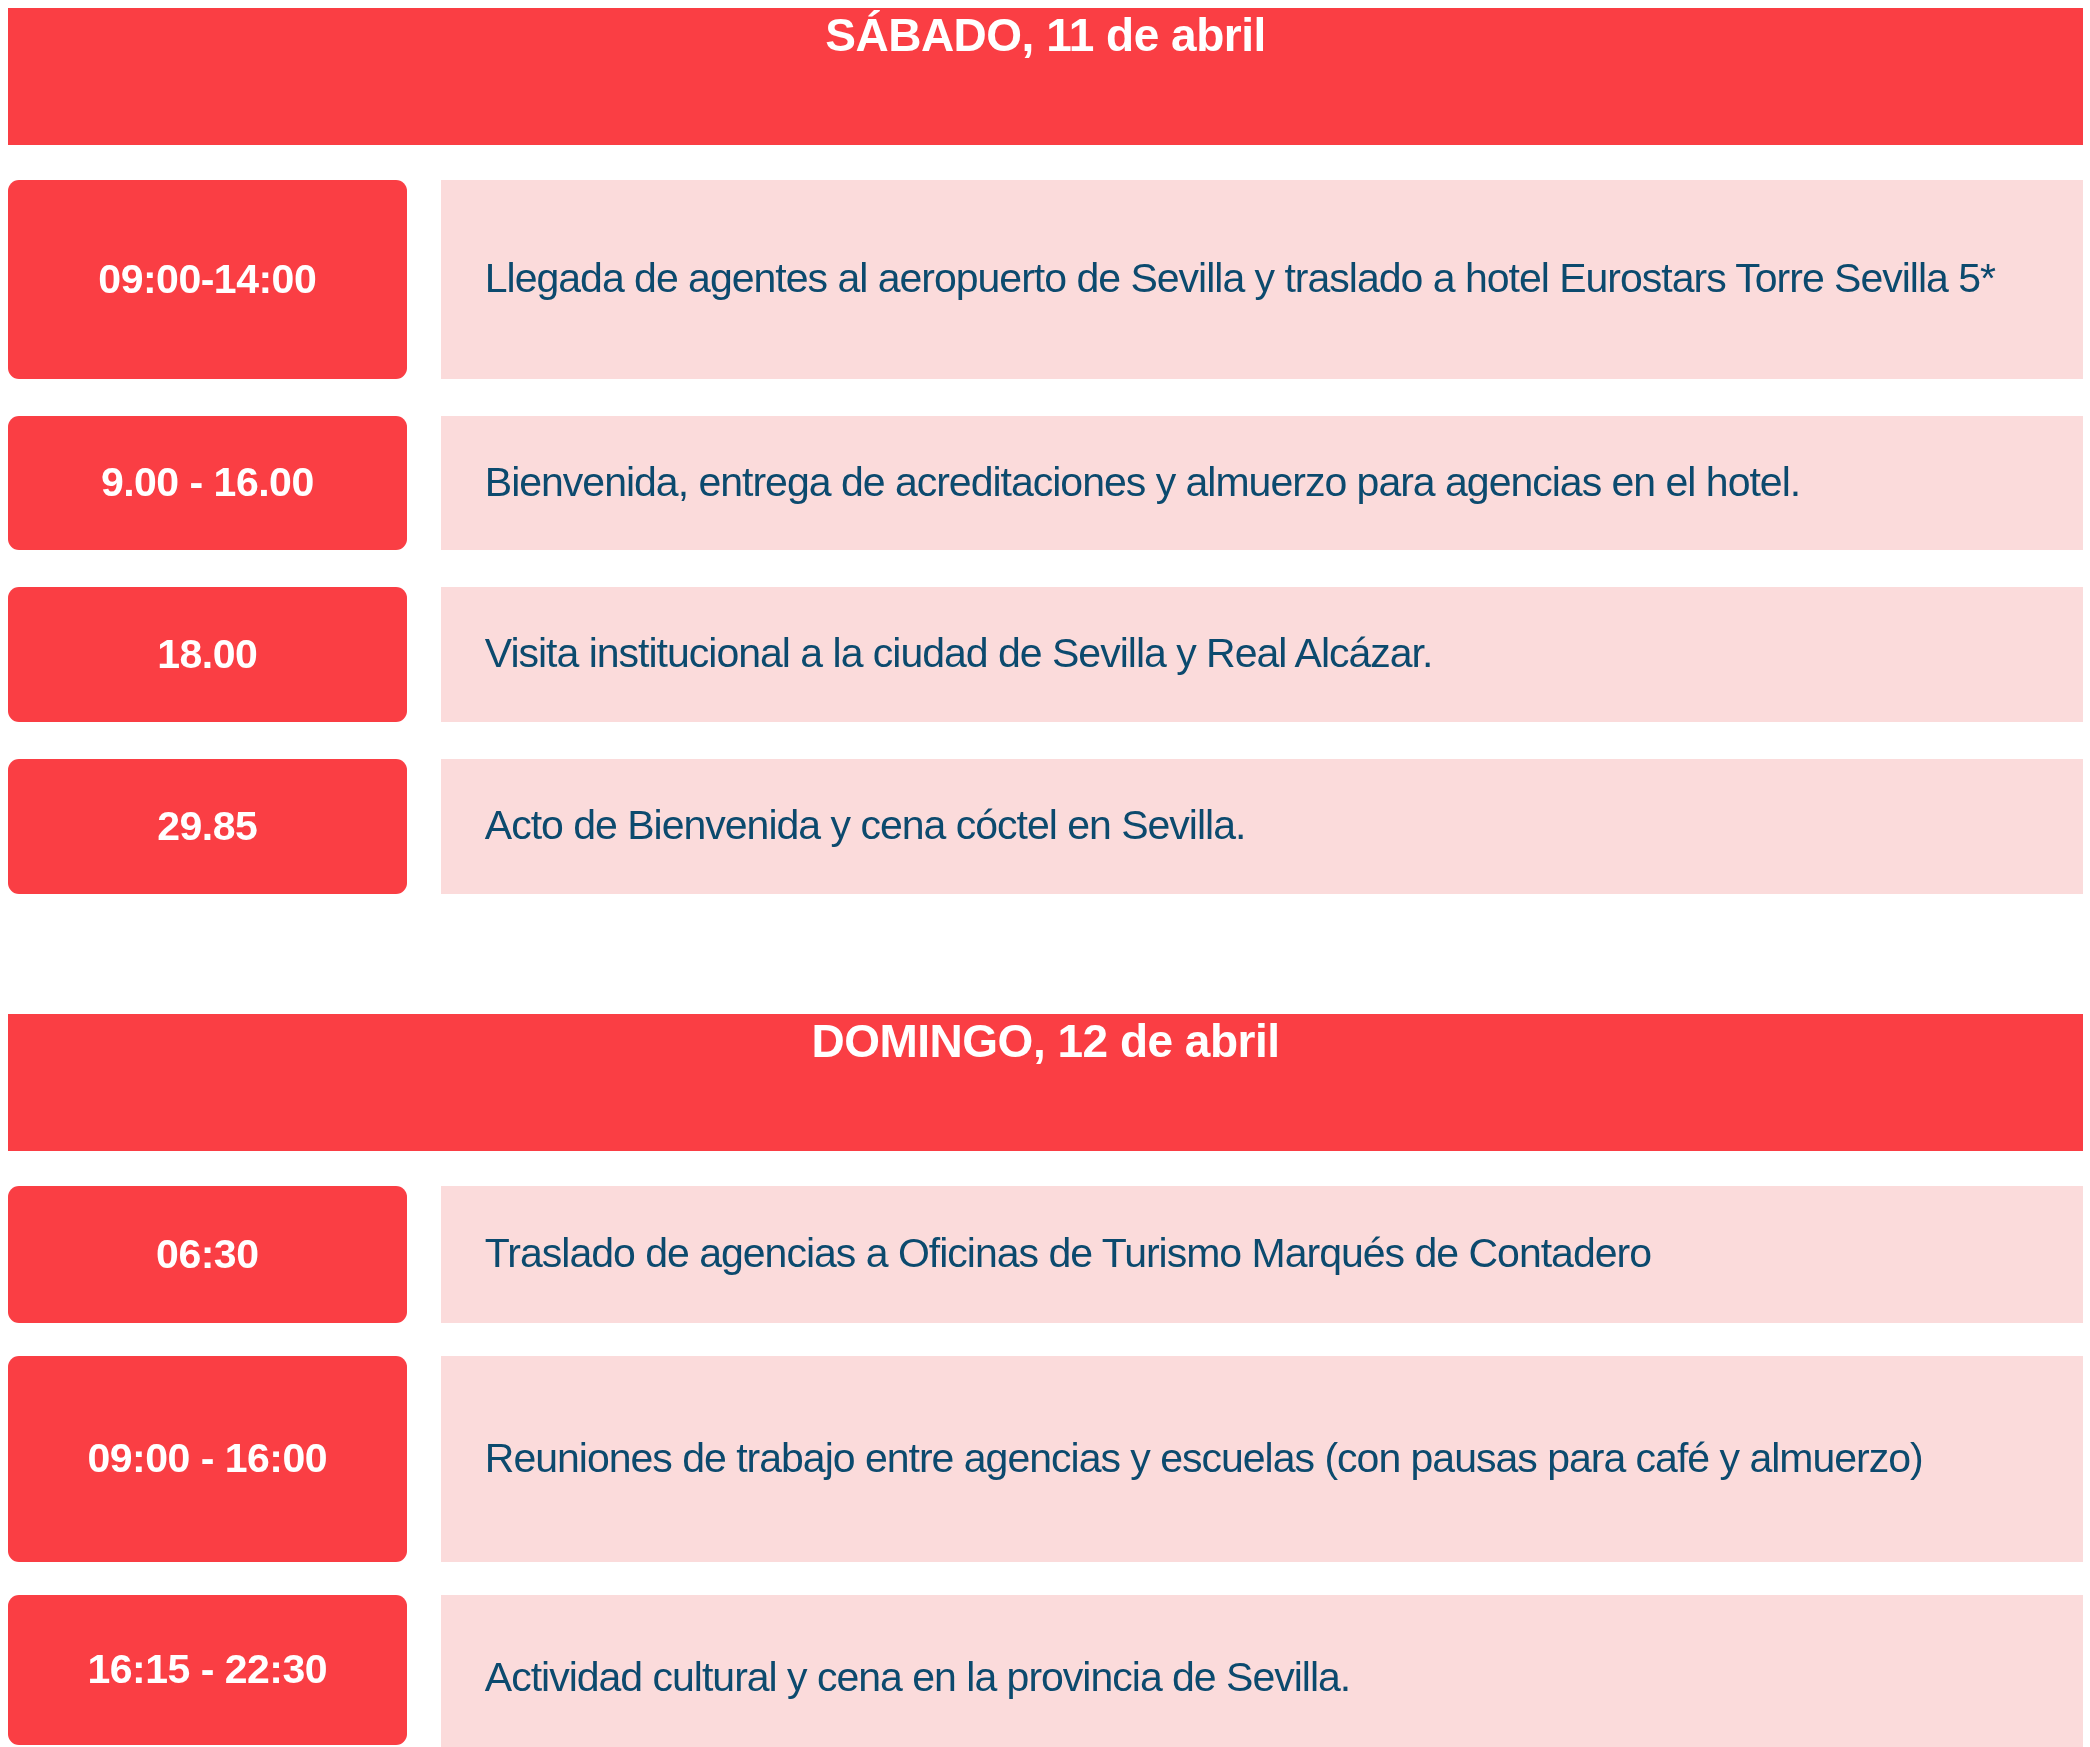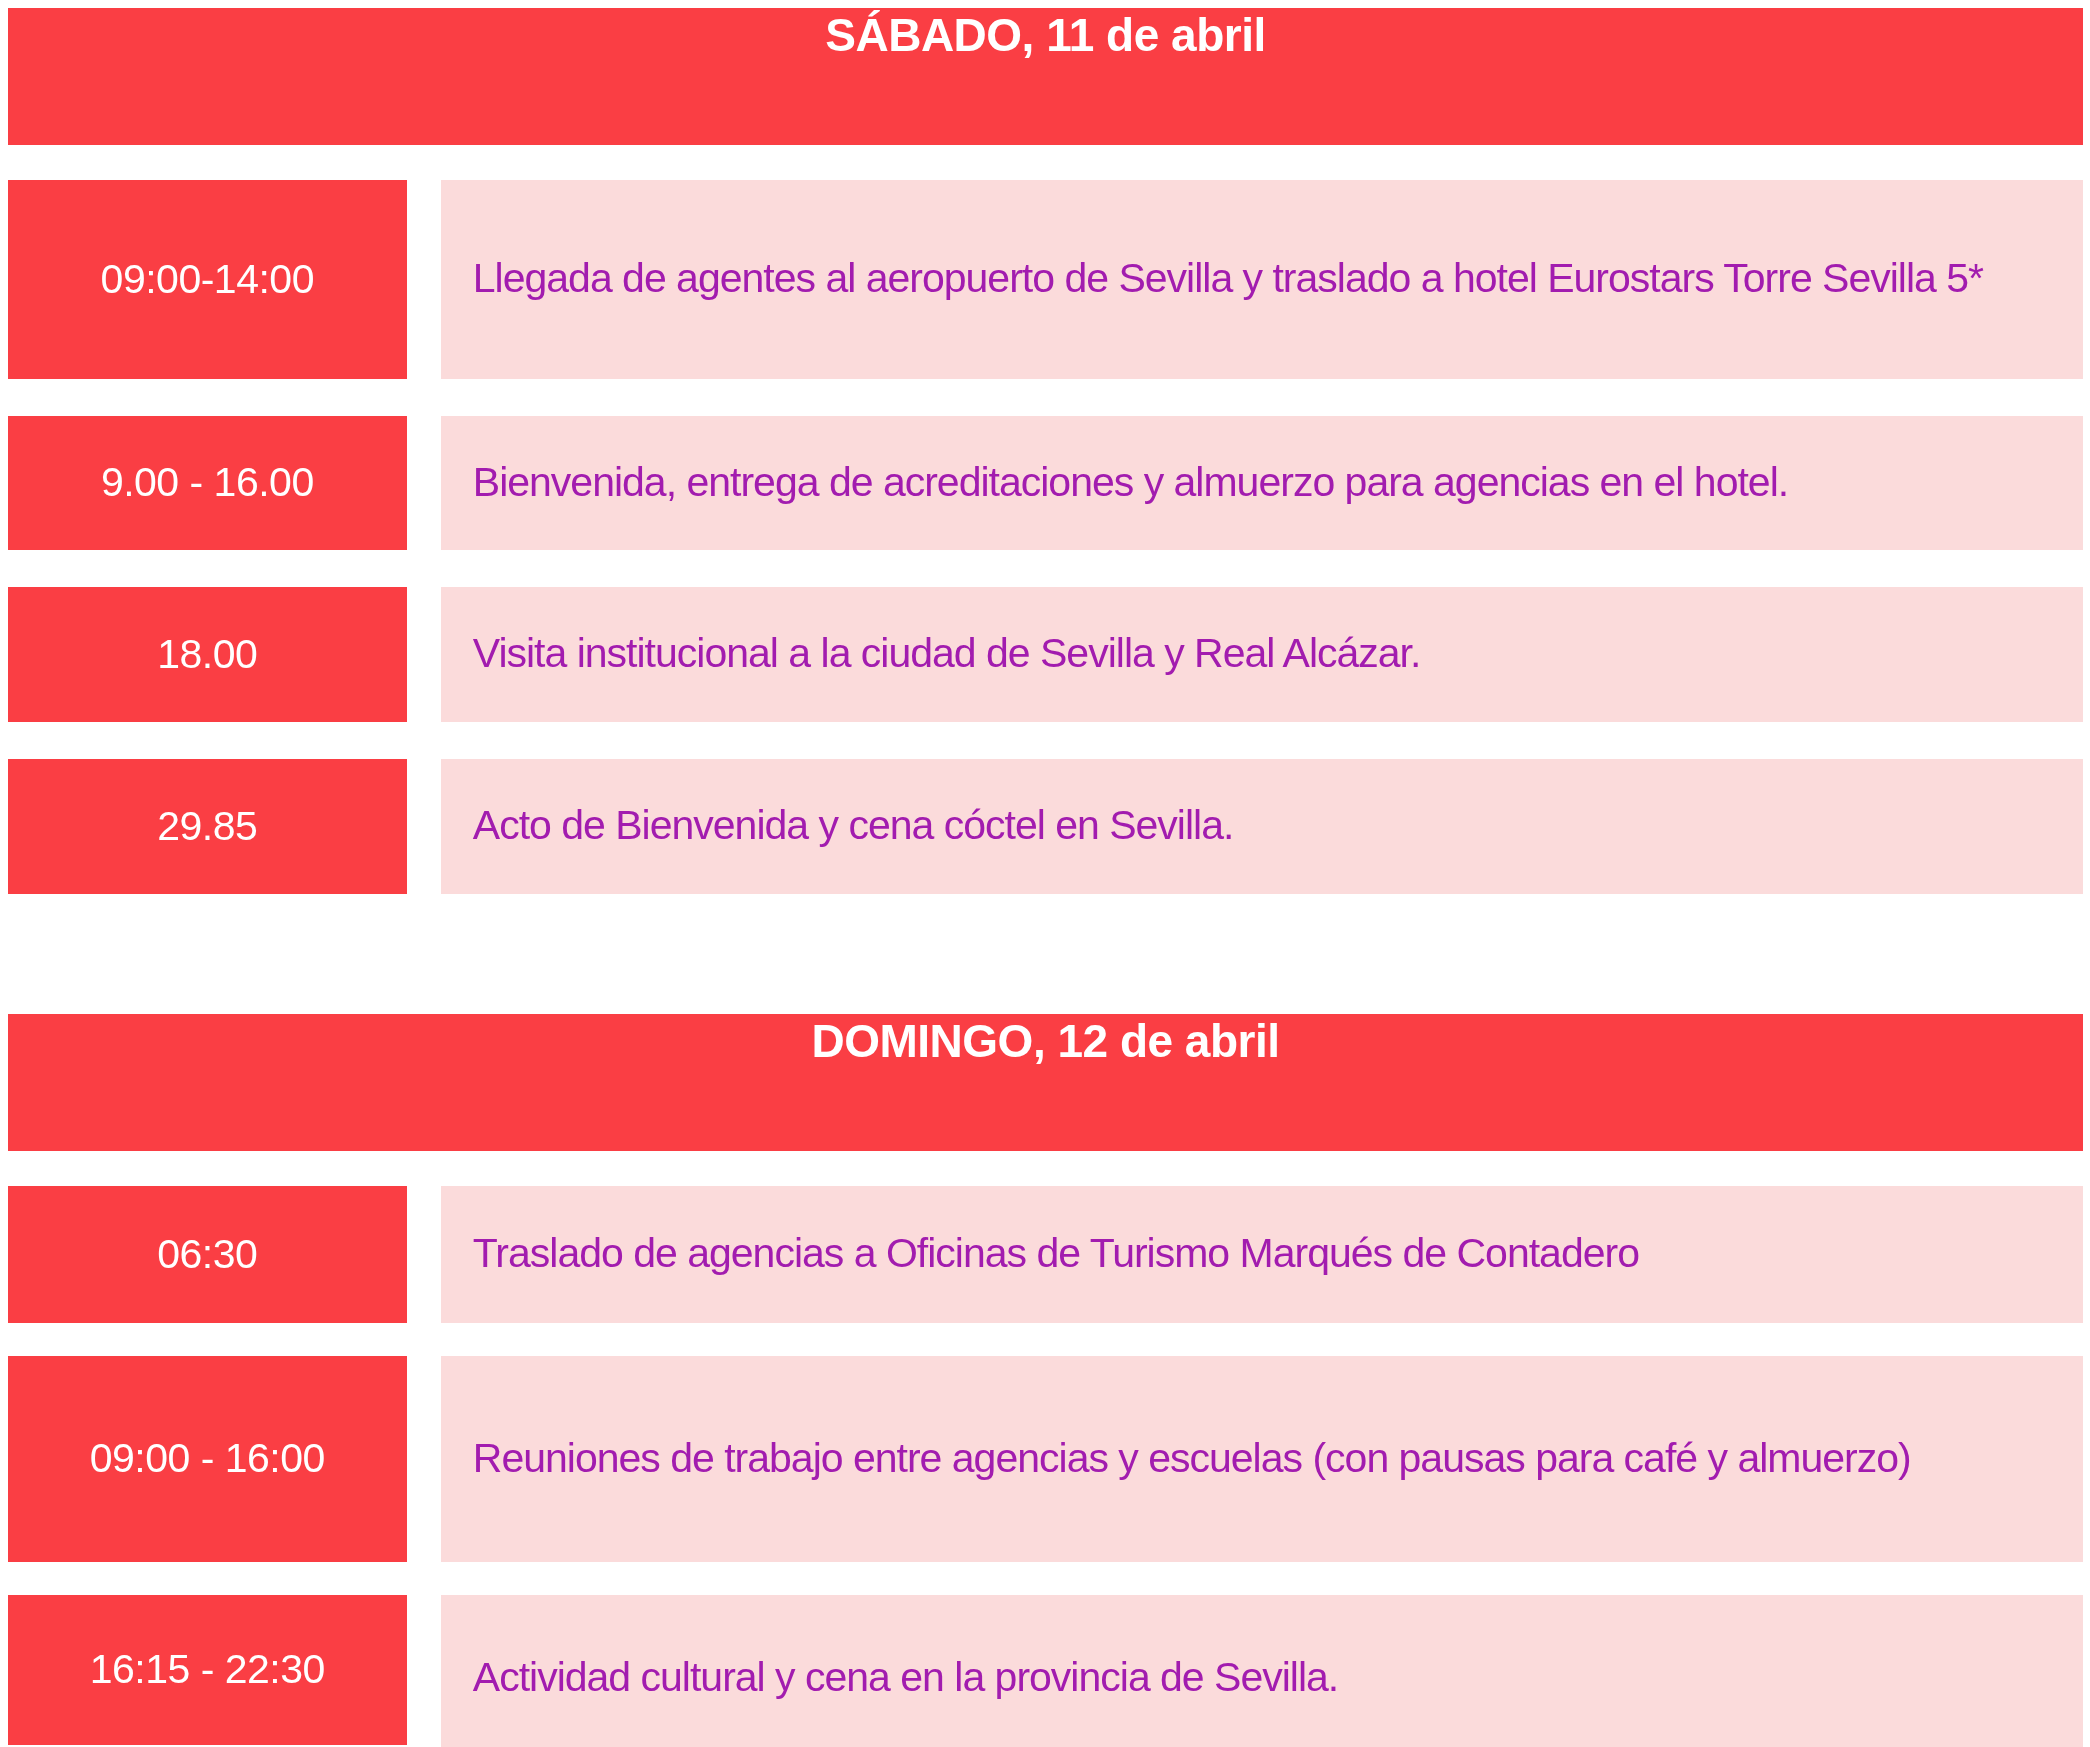--- a/index.html
+++ b/index.html
@@ -41,36 +41,37 @@
   }
   .event-row {
     display: grid;
     grid-template-columns: 399px 1642px;
     column-gap: 34px;
   }
   .time-badge {
     background: #FA3E44;
     color: #ffffff;
     font-size: 41px;
-    font-weight: normal;
+    font-weight: bold;
     letter-spacing: -0.5px;
     display: flex;
     align-items: center;
     justify-content: center;
     text-align: center;
+    border-radius: 11px;
   }
   .event-desc {
     background: #FBDBDB;
-    color: #a21caf;
+    color: #0c4a6e;
     font-size: 41px;
     letter-spacing: -1px;
     line-height: 1.95;
     display: flex;
     align-items: center;
-    padding-left: 32px;
+    padding-left: 44px;
     padding-right: 54px;
   }
   
   .h203 { height: 199px; }
   .h137 { height: 134px; }
   .h138 { height: 135px; }
   .h140 { height: 137px; }
   .h210 { height: 206px; }
   .h170 { height: 167px; }
   .row-cut .time-badge {

